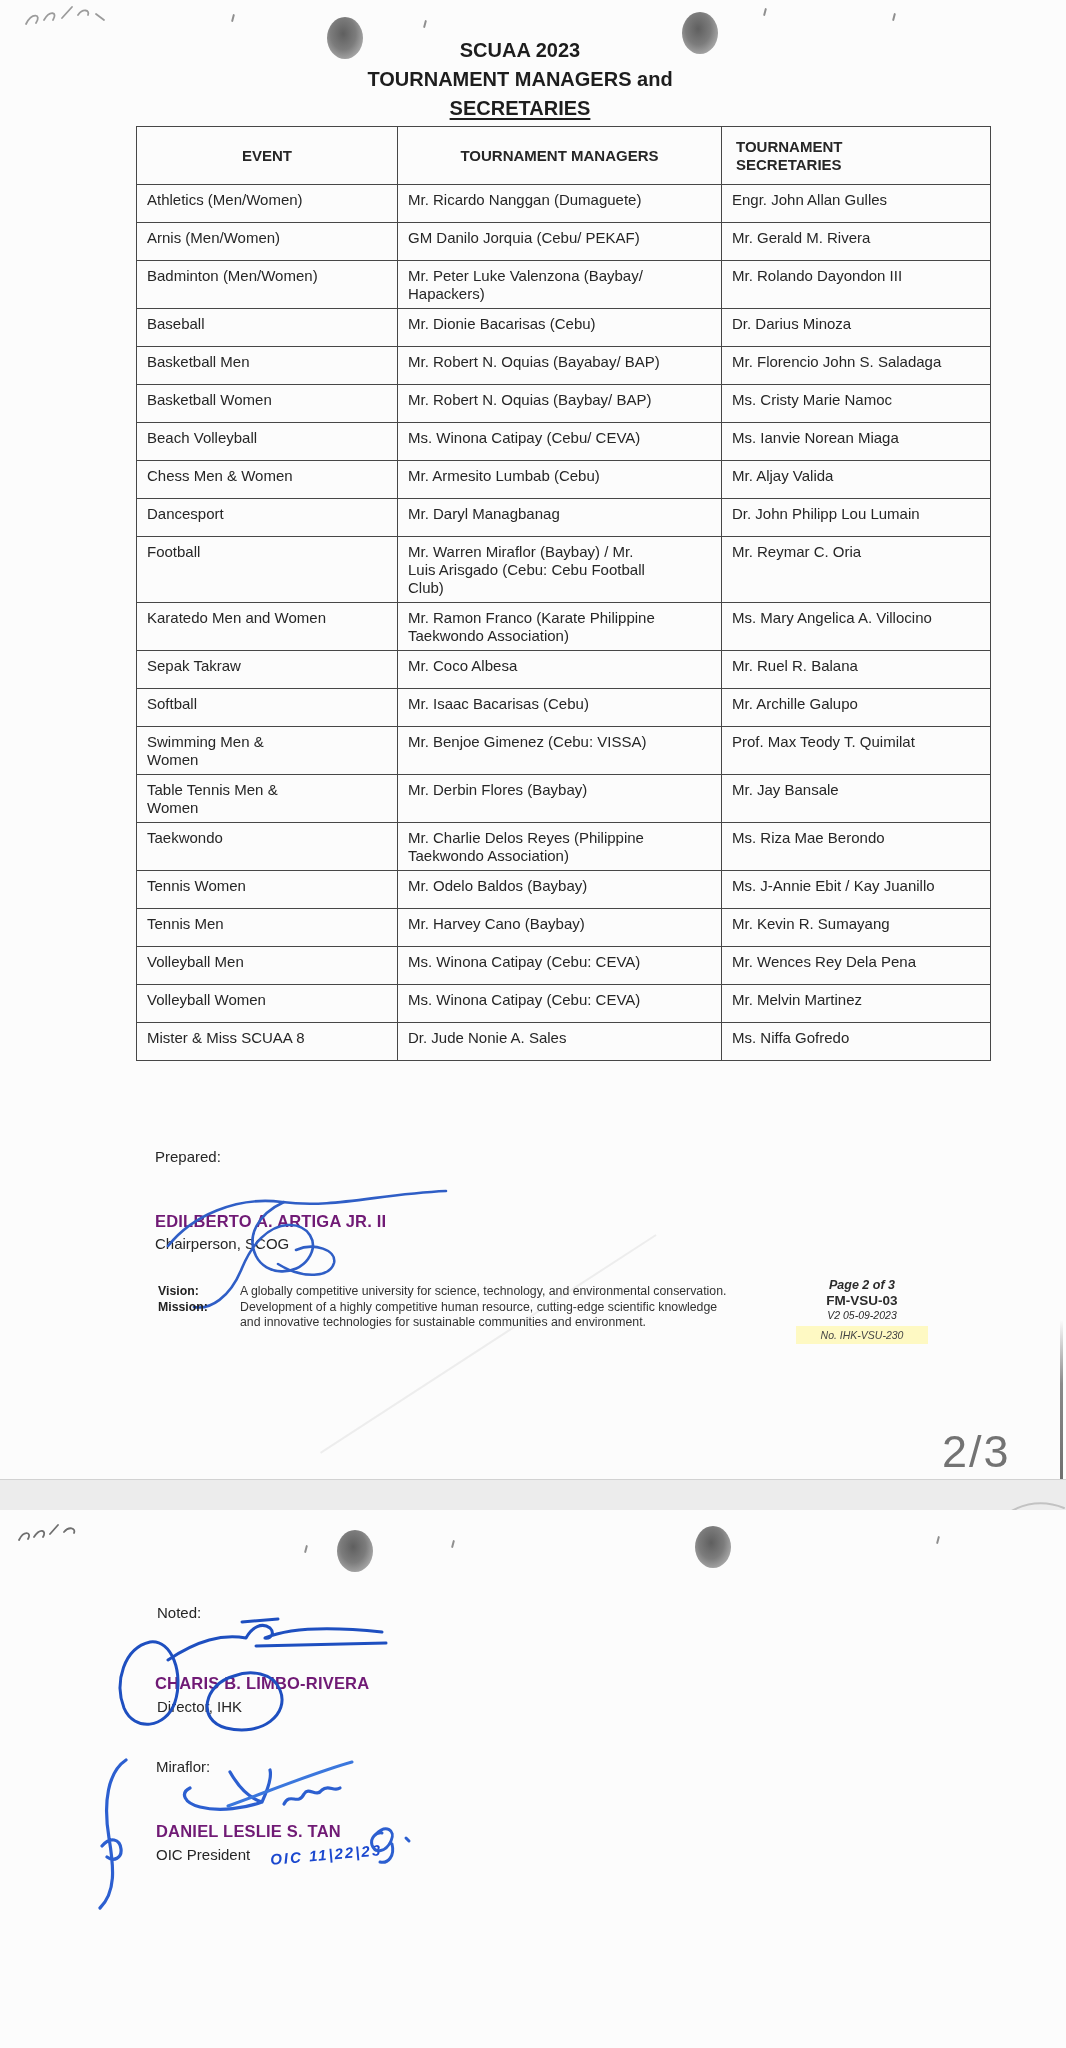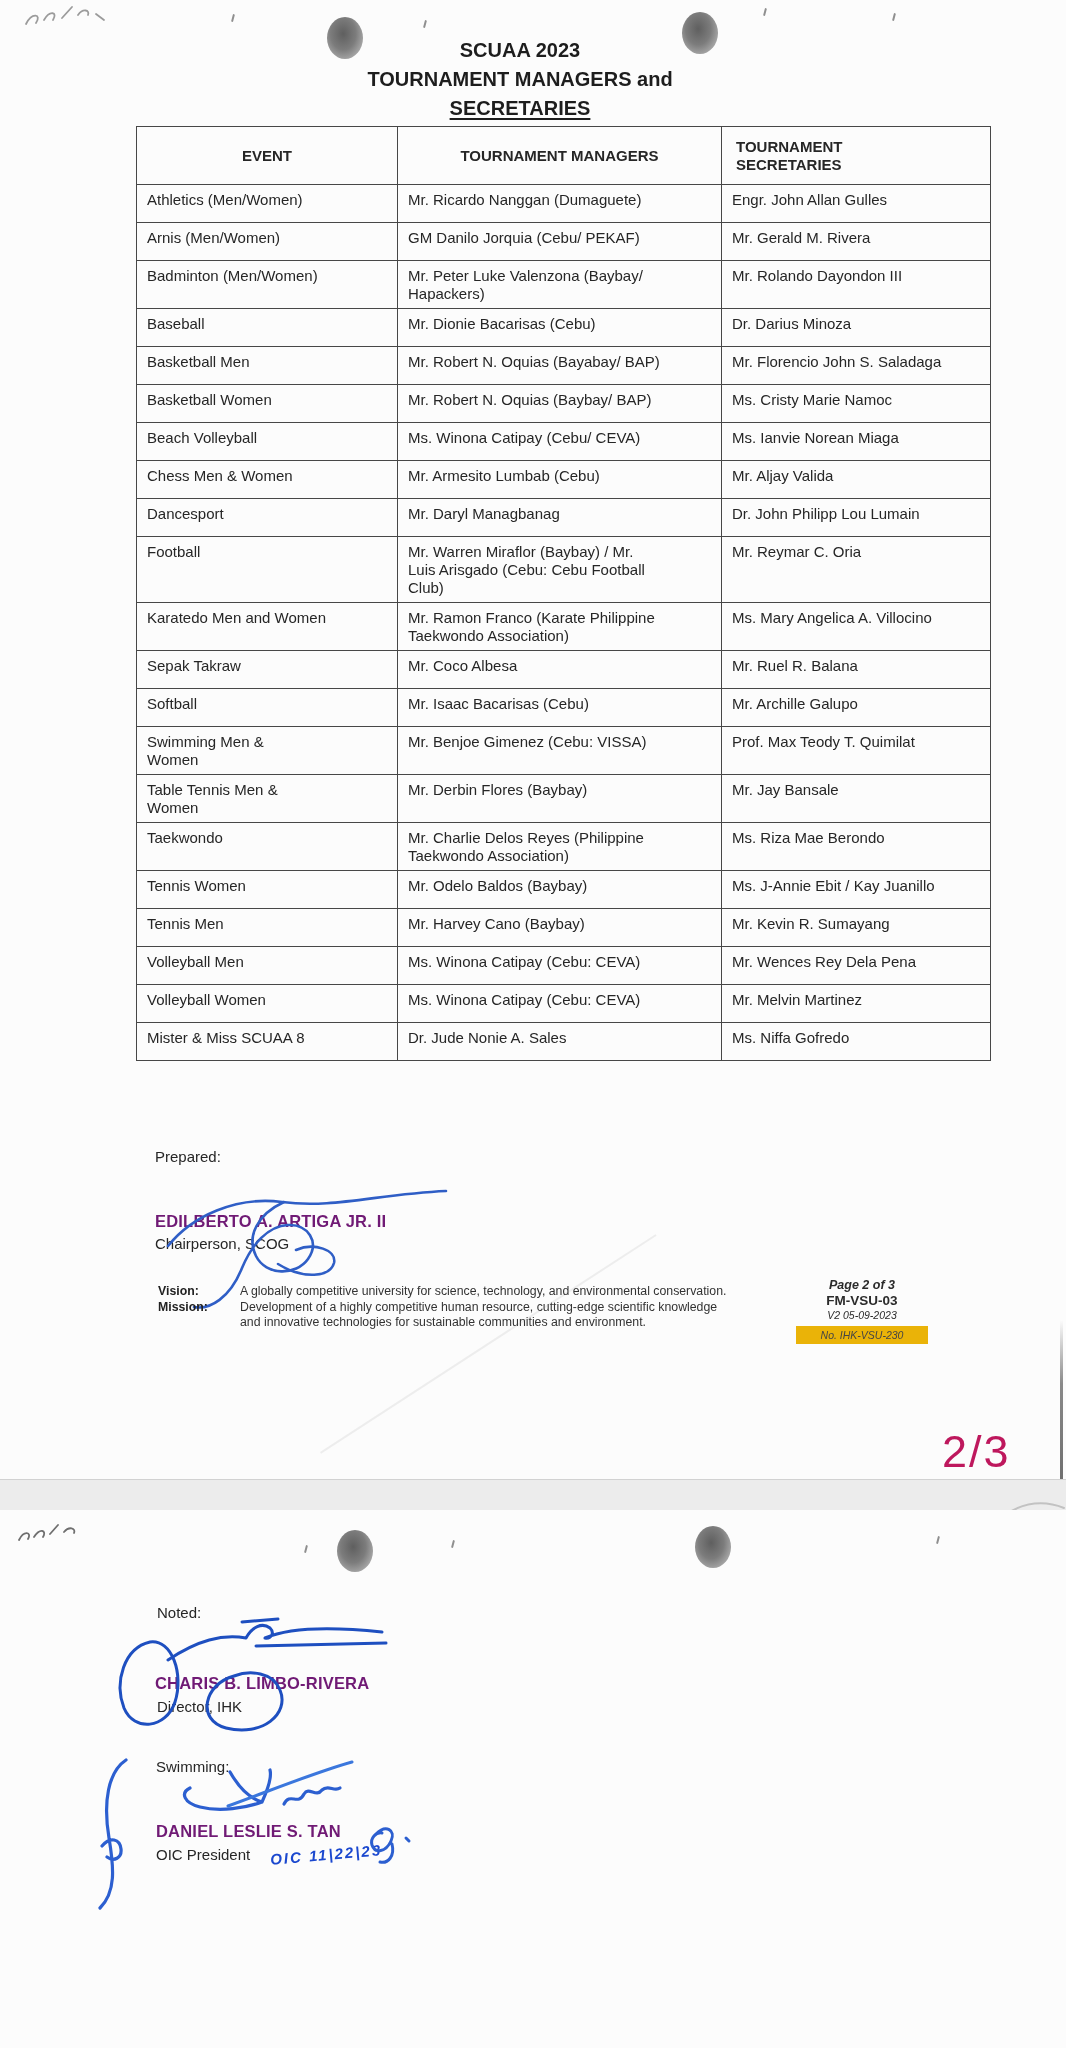--- a/index.html
+++ b/index.html
@@ -26,23 +26,23 @@
   .sig path{fill:none;stroke-linecap:round;stroke-linejoin:round;}
   .vm{position:absolute;left:158px;top:1284px;width:640px;font-size:12.3px;line-height:15.7px;color:#333;}
   .vm .row{display:flex;align-items:flex-start;}
   .vm .lbl{width:82px;font-weight:bold;color:#222;flex:none;}
   .vm .txt{white-space:pre-line;}
   .vm .nowrap{white-space:nowrap;}
   .fright{position:absolute;left:792px;top:1278px;width:140px;text-align:center;color:#2b2b2b;}
   .fright .pg{font-style:italic;font-size:12.5px;font-weight:bold;}
   .fright .code{font-weight:bold;font-size:13.5px;margin-top:1px;}
   .fright .ver{font-style:italic;font-size:10.5px;margin-top:1px;}
-  .fright .badge{display:inline-block;margin-top:5px;background:#eab308;color:#454545;
+  .fright .badge{display:inline-block;margin-top:5px;background:#fef9c3;color:#454545;
                  font-style:italic;font-size:10.5px;padding:3px 25px;}
-  .pageind{position:absolute;left:942px;top:1426px;font-size:45px;font-weight:300;color:#be185d;letter-spacing:2px;text-align:right;}
+  .pageind{position:absolute;left:942px;top:1426px;font-size:45px;font-weight:300;color:#737373;letter-spacing:2px;text-align:right;}
   .edge{position:absolute;left:1060px;top:1320px;width:3px;height:159px;
         background:linear-gradient(to bottom, rgba(140,140,140,0), #8a8a8a 40%, #6f6f6f);}
   .crease{position:absolute;left:320px;top:1452px;width:400px;height:2px;background:rgba(130,130,130,0.12);
           transform:rotate(-33deg);transform-origin:0 0;}
   .tick{position:absolute;width:2px;height:8px;background:#8f8f8f;border-radius:1px;transform:rotate(15deg);}
   .handdate{position:absolute;left:270px;top:1846px;color:#1b48cf;font-style:italic;font-size:15px;
             letter-spacing:2px;transform:rotate(-5deg);font-weight:bold;}
 </style>
 </head>
 <body>
@@ -273,21 +273,21 @@
   <div class="textline bold-name" style="left:155px;top:1674px">CHARIS B. LIMBO-RIVERA</div>
   <div class="textline plain" style="left:157px;top:1698px">Director, IHK</div>
   <svg class="sig" style="left:110px;top:1612px" width="320" height="125" viewBox="0 0 320 125">
     <path d="M40,30 C14,36 4,70 14,96 C24,120 56,117 65,90 C74,62 62,27 40,30" stroke="#1e4fc0" stroke-width="3"></path>
     <path d="M124,64 C94,72 86,108 116,116 C152,125 180,102 170,78 C163,60 140,58 124,64" stroke="#1e4fc0" stroke-width="3"></path>
     <path d="M58,48 C88,28 112,22 136,26 C142,15 152,10 160,16 C165,21 161,27 155,26 C178,16 216,14 272,20" stroke="#1e4fc0" stroke-width="3"></path>
     <path d="M146,34 L276,31" stroke="#1e4fc0" stroke-width="3"></path>
     <path d="M132,10 L168,7" stroke="#1e4fc0" stroke-width="3"></path>
   </svg>
 
-  <div class="textline plain" style="left:156px;top:1758px">Swimming:</div>
+  <div class="textline plain" style="left:156px;top:1758px">Miraflor:</div>
   <div class="textline bold-name" style="left:156px;top:1822px">DANIEL LESLIE S. TAN</div>
   <div class="textline plain" style="left:156px;top:1846px">OIC President</div>
   <div class="handdate">OIC 11|22|23</div>
   <svg class="sig" style="left:90px;top:1746px" width="330" height="170" viewBox="0 0 330 170">
     <path d="M36,14 C18,26 13,56 19,92 C24,122 26,146 10,162 M12,100 C20,90 30,93 31,103 C32,112 24,116 17,111" stroke="#2c5fd0" stroke-width="3.2"></path>
     <path d="M140,26 C148,40 158,52 172,56 C156,62 130,66 110,61 C94,57 90,47 100,42 M172,56 C178,43 182,32 180,24" stroke="#2c5fd0" stroke-width="3.2"></path>
     <path d="M194,58 C200,46 208,60 214,48 C219,40 226,52 232,44 C238,38 244,46 250,42" stroke="#2c5fd0" stroke-width="3.2"></path>
     <path d="M138,60 C182,44 226,26 262,16" stroke="#3b77dd" stroke-width="3"></path>
     <path d="M286,88 C296,78 306,84 301,95 C296,106 285,108 282,99 C280,92 286,86 292,87 M302,98 C305,110 298,118 290,116" stroke="#2c5fd0" stroke-width="3"></path>
     <path d="M316,92 l3,3" stroke="#2c5fd0" stroke-width="3"></path>

